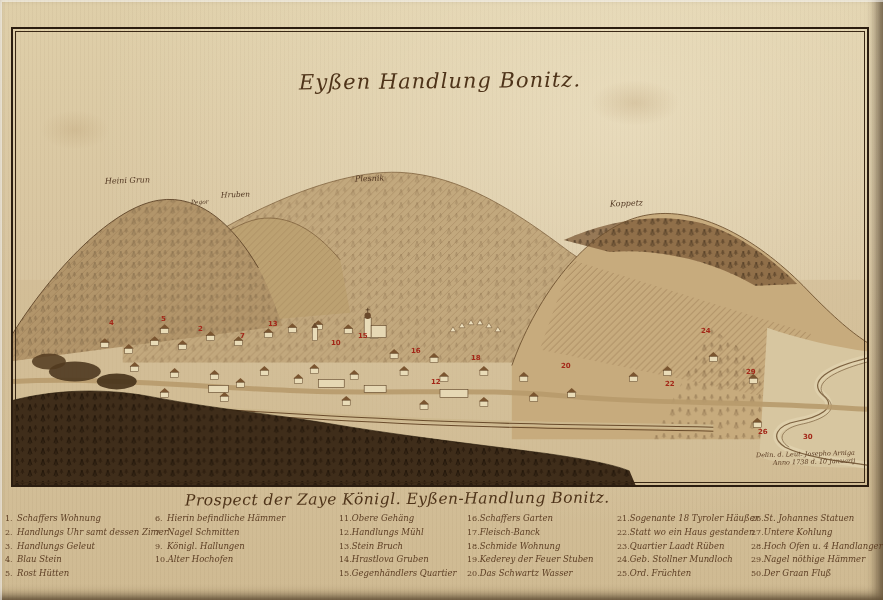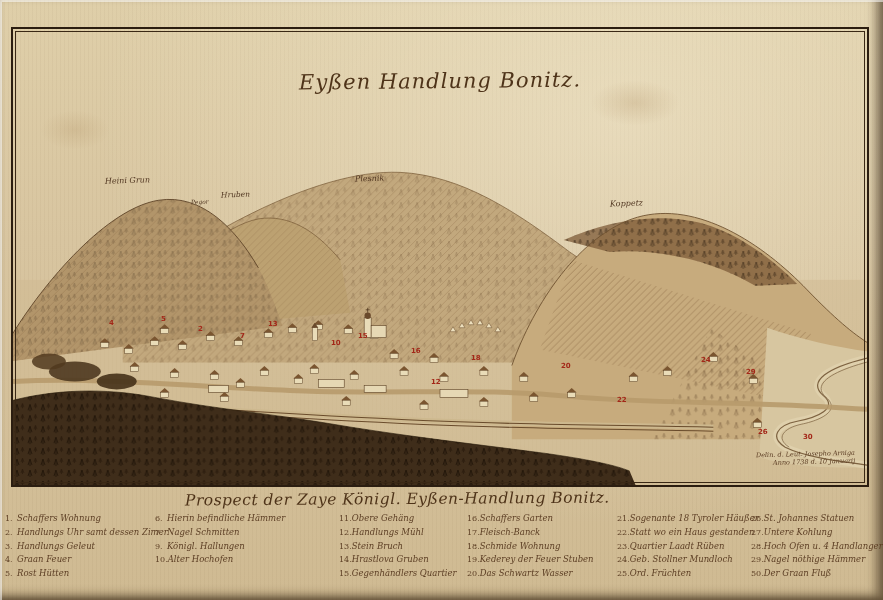--- a/index.html
+++ b/index.html
@@ -209,43 +209,43 @@
           <span class="marker" style="left: 148px; top: 286px;">5</span>
           <span class="marker" style="left: 185px; top: 296px;">2</span>
           <span class="marker" style="left: 227px; top: 303px;">7</span>
           <span class="marker" style="left: 255px; top: 291px;">13</span>
           <span class="marker" style="left: 318px; top: 310px;">10</span>
           <span class="marker" style="left: 345px; top: 303px;">15</span>
           <span class="marker" style="left: 398px; top: 318px;">16</span>
           <span class="marker" style="left: 418px; top: 349px;">12</span>
           <span class="marker" style="left: 458px; top: 325px;">18</span>
           <span class="marker" style="left: 548px; top: 333px;">20</span>
-          <span class="marker" style="left: 604px; top: 351px; margin-top: 16px;">22</span>
-          <span class="marker" style="left: 688px; top: 327px;">24</span>
+          <span class="marker" style="left: 652px; top: 351px;">22</span>
+          <span class="marker" style="left: 688px; top: 298px;">24</span>
           <span class="marker" style="left: 733px; top: 339px;">29</span>
           <span class="marker" style="left: 745px; top: 399px;">26</span>
           <span class="marker" style="left: 790px; top: 404px;">30</span>
         </div>
 
       <div class="signature">
         <div>Delin. d. Leut. Josepho Arniga</div>
         <div>Anno 1738 d. 10 Januarij</div>
       </div>
     </div>
   </div>
 
   <div class="legend">
     <div class="legend-header">Prospect der Zaye Königl. Eyßen-Handlung Bonitz.</div>
     <div class="lcols">
       <div class="lcol">
 
       <div class="li"><span class="ln">1.</span><span>Schaffers Wohnung</span></div>
           <div class="li"><span class="ln">2.</span><span>Handlungs Uhr samt dessen Zimer</span></div>
           <div class="li"><span class="ln">3.</span><span>Handlungs Geleut</span></div>
-          <div class="li"><span class="ln">4.</span><span>Graan Feuer</span></div>
+          <div class="li"><span class="ln">4.</span><span>Blau Stein</span></div>
           <div class="li"><span class="ln">5.</span><span>Rost Hütten</span></div>
         </div>
       <div class="lcol">
 
       <div class="li"><span class="ln">6.</span><span>Hierin befindliche Hämmer</span></div>
           <div class="li"><span class="ln">7.</span><span>Nagel Schmitten</span></div>
           <div class="li"><span class="ln">9.</span><span>Königl. Hallungen</span></div>
           <div class="li"><span class="ln">10.</span><span>Alter Hochofen</span></div>
         </div>
       <div class="lcol">

